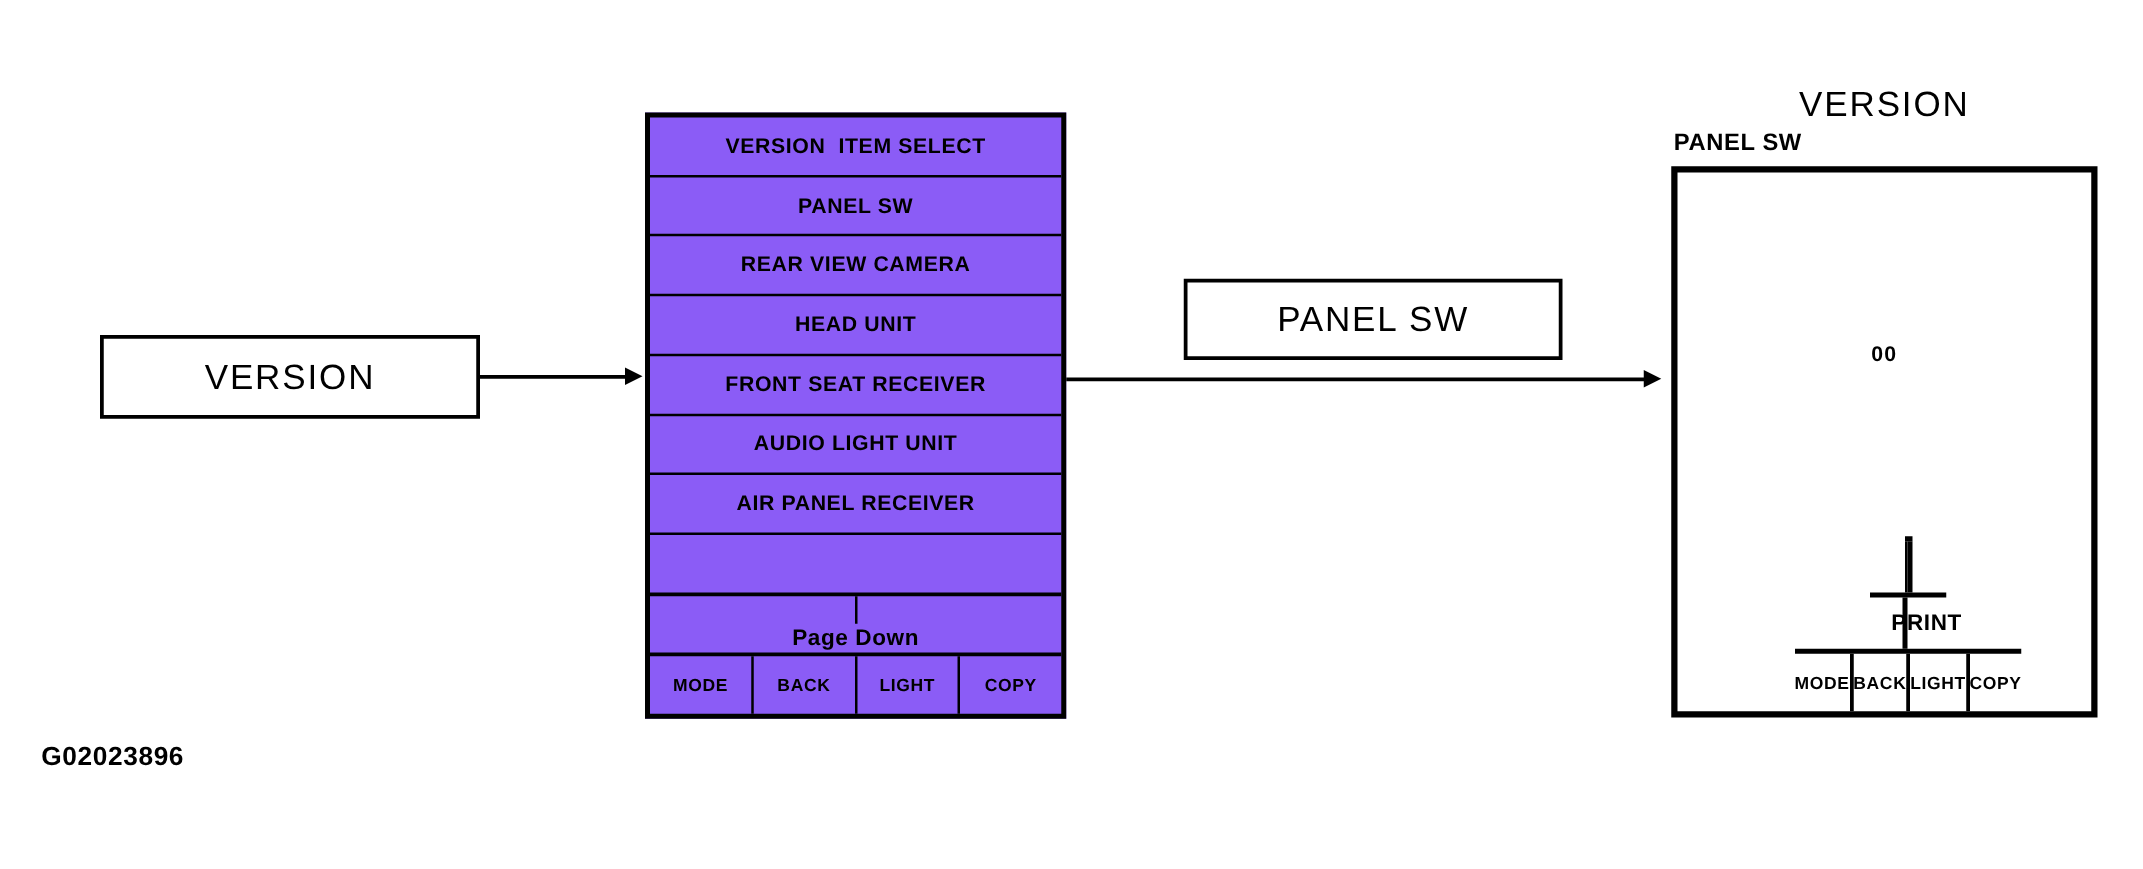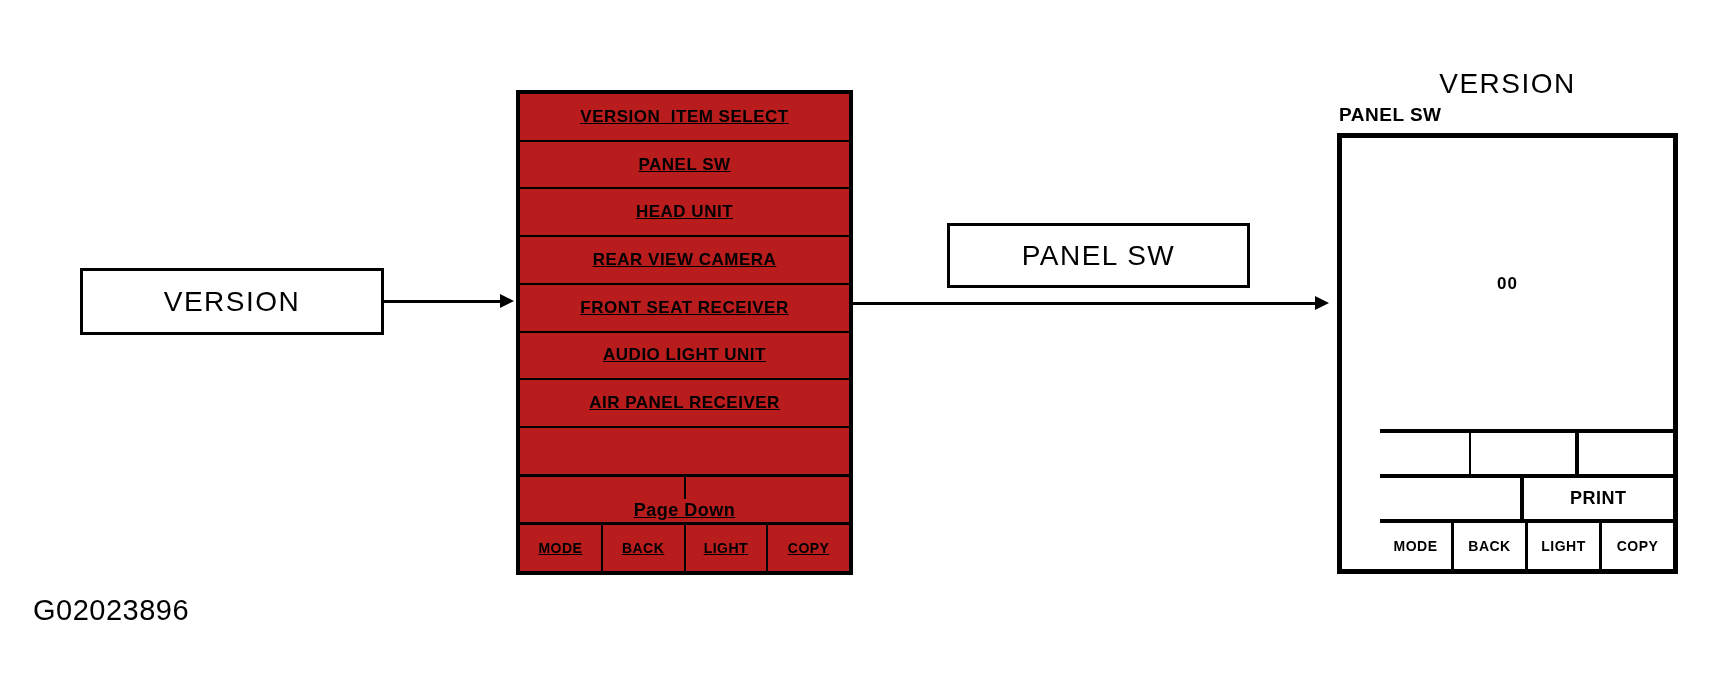--- a/index.html
+++ b/index.html
@@ -23,22 +23,22 @@
     left: 33px;
     top: 216px;
     font-size: 24px;
     letter-spacing: 1px;
     white-space: pre;
   }
   .figure-id {
     position: absolute;
     left: 33px;
     top: 594px;
-    font-size: 29px;
-    font-weight: normal;
+    font-size: 21px;
+    font-weight: bold;
     letter-spacing: 0.5px;
   }
 
   
   .flow-box {
     position: absolute;
     border: 3px solid #000;
     box-sizing: border-box;
     display: flex;
     align-items: center;
@@ -70,22 +70,21 @@
 
   
   .menu-panel {
     position: absolute;
     left: 516px; top: 90px;
     width: 337px; height: 485px;
     border: 4px solid #000;
     box-sizing: border-box;
     display: flex;
     flex-direction: column;
-    background: #b91c1c;
-    text-decoration: underline;
+    background: #8b5cf6;
   }
   .menu-row {
     flex: 1;
     border-bottom: 2px solid #000;
     display: flex;
     align-items: center;
     justify-content: center;
     font-size: 17px;
     font-weight: bold;
     letter-spacing: 0.5px;
@@ -133,20 +132,21 @@
   }
   .result-panel {
     position: absolute;
     left: 1337px; top: 133px;
     width: 341px; height: 441px;
     border: 5px solid #000;
     box-sizing: border-box;
     display: flex;
     flex-direction: column;
     background: #fff;
+    align-items: center;
   }
   .result-main {
     flex: 1;
     display: flex;
     align-items: center;
     justify-content: center;
     font-size: 17px;
     font-weight: bold;
     letter-spacing: 1px;
   }
@@ -179,22 +179,22 @@
   <div class="flow-box start-box">
     <span>VERSION</span>
   </div>
 
   <div class="arrow-line arrow1-line"></div>
   <div class="arrow-head arrow1-head"></div>
 
   <div class="menu-panel">
     <div class="menu-row">VERSION  ITEM SELECT</div>
     <div class="menu-row">PANEL SW</div>
+    <div class="menu-row">REAR VIEW CAMERA</div>
     <div class="menu-row">HEAD UNIT</div>
-    <div class="menu-row">REAR VIEW CAMERA</div>
     <div class="menu-row">FRONT SEAT RECEIVER</div>
     <div class="menu-row">AUDIO LIGHT UNIT</div>
     <div class="menu-row">AIR PANEL RECEIVER</div>
     <div class="menu-row blank"></div>
     <div class="menu-row split">
       <div class="cell-left"></div>
       <div class="cell-right">Page Down</div>
     </div>
     <div class="menu-row buttons">
       <div class="btn-cell">MODE</div>

